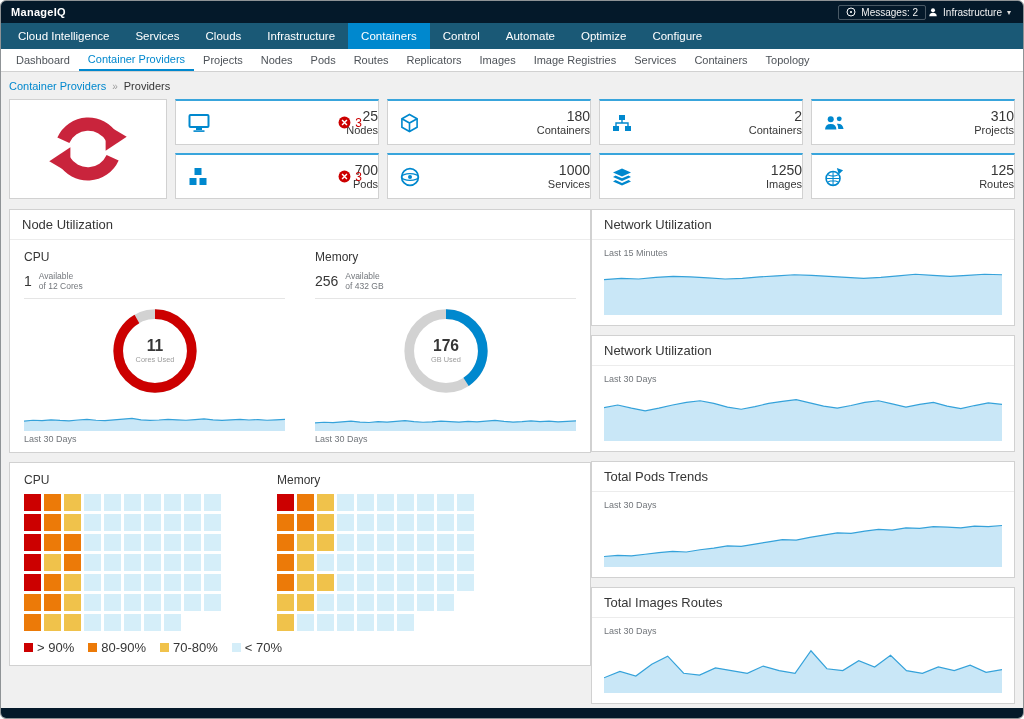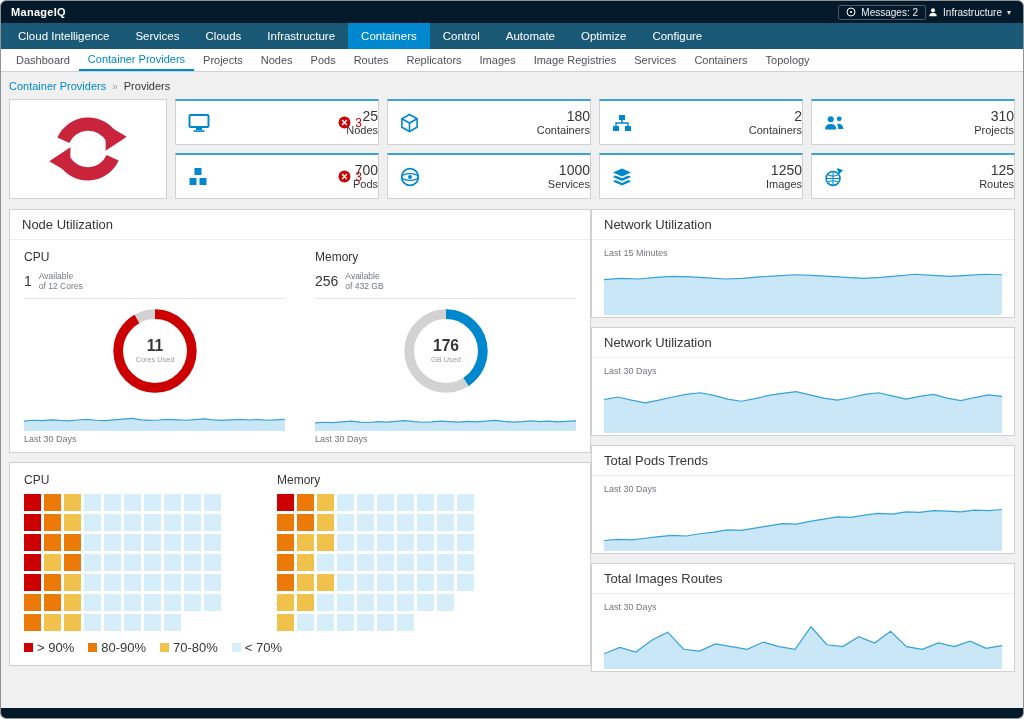--- a/index.html
+++ b/index.html
@@ -47,21 +47,21 @@
   .stat-error{position:absolute;right:16px;top:50%;transform:translateY(-50%);
               display:flex;align-items:center;gap:4px}
   .err-n{color:#cc0000;font-size:12px}
 
   .columns{display:flex;margin-top:10px;align-items:flex-start}
   .left-col{width:582px;flex:none}
   .right-col{flex:1}
 
   .panel{background:#fff;border:1px solid #d1d1d1;margin-bottom:9px}
   .panel-head{font-size:13px;color:#363636;padding:7px 12px;border-bottom:1px solid #ececec}
-  .panel-body{padding:8px 12px 2px}
+  .panel-body{padding:8px 12px 10px}
 
   
   .nu-body{display:flex;gap:30px;padding:8px 14px 8px}
   .nu-half{flex:1;min-width:0}
   .metric-title{font-size:12px;margin:2px 0 7px}
   .avail-row{display:flex;align-items:center;gap:7px;padding-bottom:7px;border-bottom:1px solid #e5e5e5}
   .avail-big{font-size:14px;color:#363636}
   .avail-small{font-size:8.5px;color:#72767b;line-height:1.2}
   .donut-wrap{display:flex;justify-content:center;margin:6px 0 2px}
   .sparkline{width:100%;height:26px;margin-top:8px;line-height:0}

